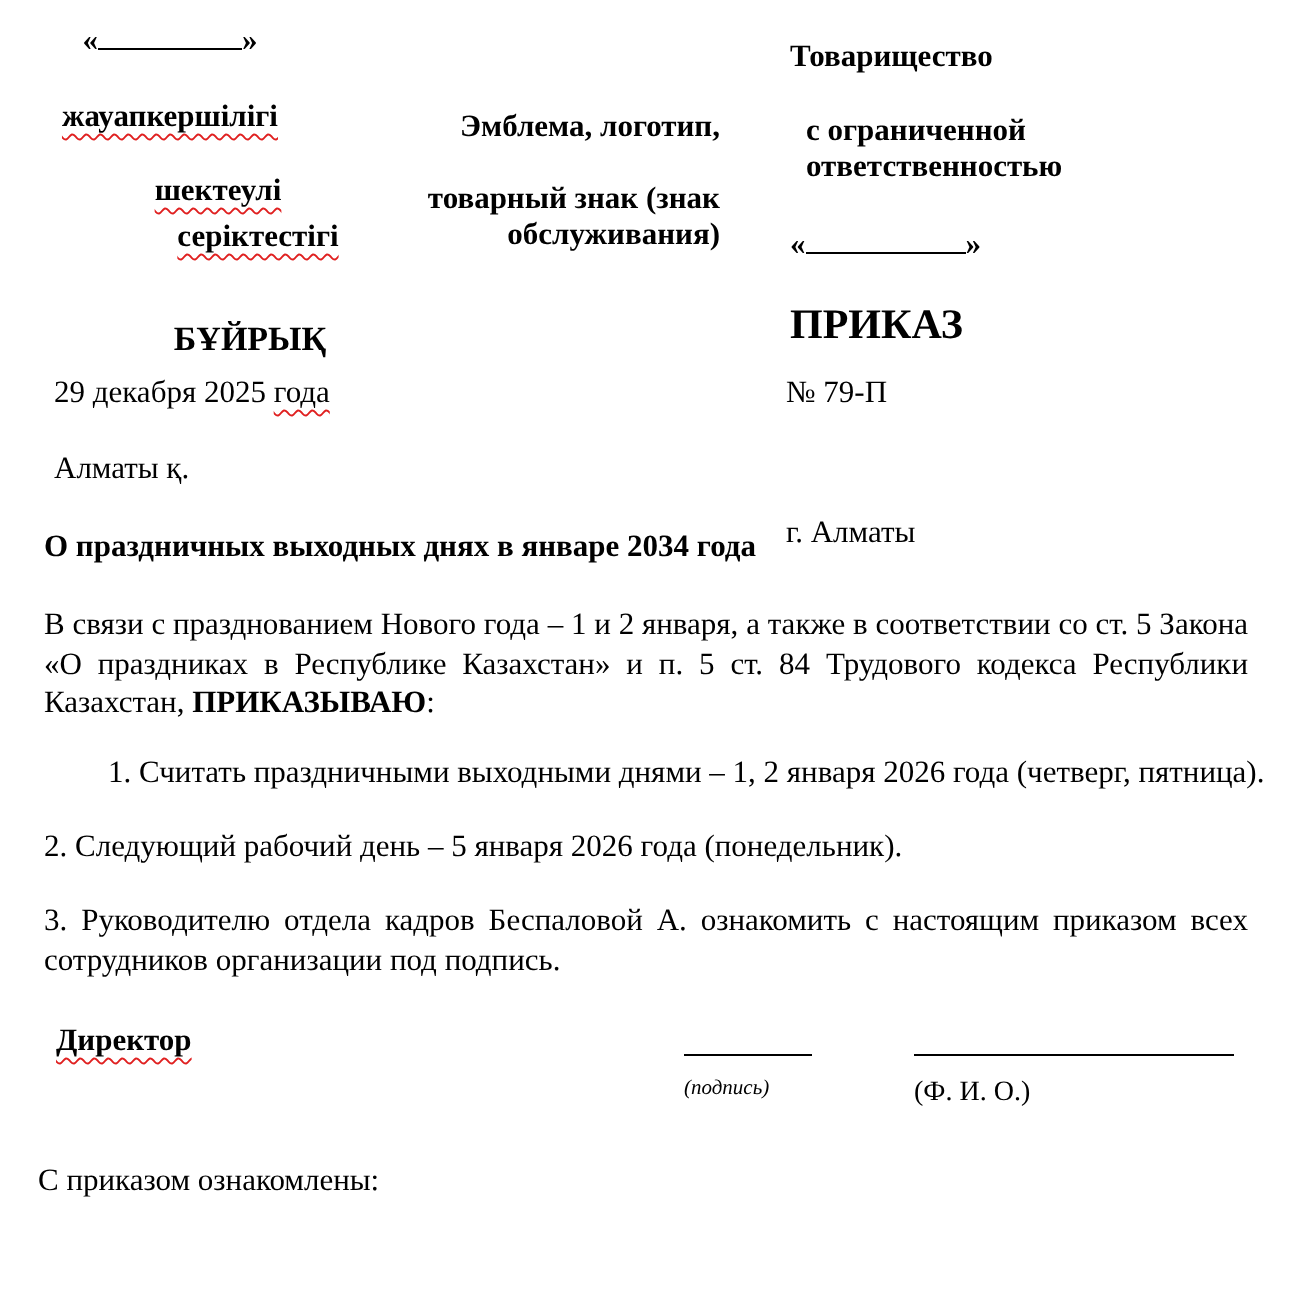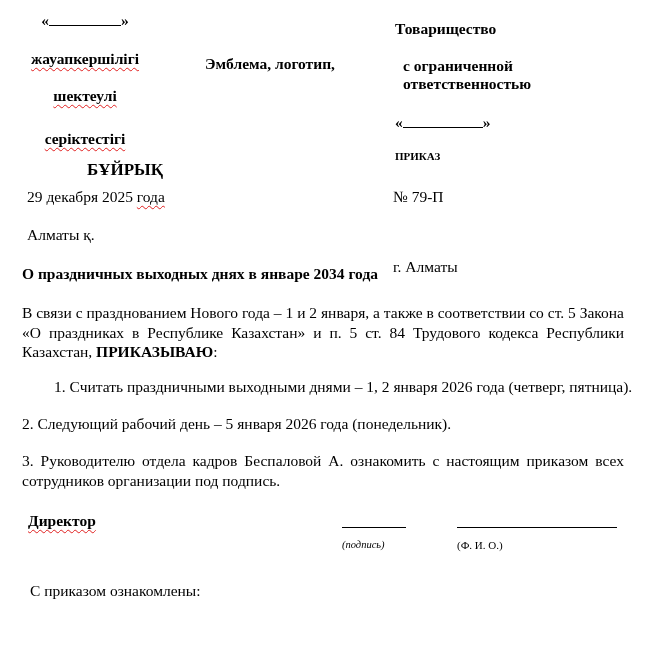--- a/index.html
+++ b/index.html
@@ -15,55 +15,56 @@
     text-decoration-thickness: 1px;
     text-underline-offset: 3px;
   }
   .blank-line { display: inline-block; border-bottom: 1px solid #000; height: 1px; vertical-align: baseline; }
 
   
   #left-col { left: 0; top: 0; width: 170px; }
   #left-col .row { position: absolute; left: 0; width: 170px; text-align: center; }
 
   
-  #mid-col { left: 180px; top: 55px; width: 180px; text-align: center; font-weight: bold; line-height: 18px; }
+  #mid-col { left: 180px; top: 55px; width: 180px; text-align: right; font-weight: bold; line-height: 18px; }
 
   
   #right-col { left: 395px; top: 0; width: 220px; }
   #right-col .row { position: absolute; left: 0; width: 220px; font-weight: bold; }
 
   .body-text { left: 22px; width: 602px; line-height: 19.5px; text-align: justify; }
   .sig-label { font-style: italic; font-size: 10.5px; }
-  .sig-label2 { font-size: 11px; }
+  .sig-label2 { font-size: 14px; }
 </style>
 </head>
 <body>
 
 <div id="left-col" class="abs">
   <div class="row b" style="top:12px;">
     <span>«</span><span class="blank-line" style="width:72px;"></span><span>»</span>
   </div>
   <div class="row b" style="top:50px;"><span class="spell">жауапкершілігі</span></div>
-  <div class="row b" style="top:87px;"><span class="spell">шектеулі</span></div>
-  <div class="row b" style="top:130px;"><span class="spell">серіктестігі</span></div>
+  <div class="row b" style="top:87px;padding-left:24px;"><span class="spell">шектеулі</span></div>
+  <div class="row b" style="top:110px;margin-left:44px;"><span class="spell">серіктестігі</span></div>
   <div class="row b" style="top:160px; font-size:17px;padding-left:40px;">БҰЙРЫҚ</div>
 </div>
 
 <div id="mid-col" class="abs">
   <div>Эмблема, логотип,</div>
   <div style="height:18px;"></div>
+  <div>товарный знак (знак обслуживания)</div>
 </div>
 
 <div id="right-col" class="abs">
   <div class="row" style="top:20px;">Товарищество</div>
   <div class="row" style="top:57px; line-height:18px; left:8px; width:190px;">с ограниченной ответственностью</div>
   <div class="row" style="top:114px;">
     <span>«</span><span class="blank-line" style="width:80px;"></span><span>»</span>
   </div>
-  <div class="row" style="top:150px; font-size:11px;">ПРИКАЗ</div>
+  <div class="row" style="top:150px; font-size:21px;">ПРИКАЗ</div>
 </div>
 
 <div class="abs" style="left:27px; top:188px;">
   <span>29 декабря 2025 </span><span class="spell">года</span>
 </div>
 <div class="abs" style="left:393px; top:188px;">№ 79-П</div>
 <div class="abs" style="left:27px; top:226px;">Алматы қ.</div>
 <div class="abs" style="left:393px; top:226px;margin-top:32px;">г. Алматы</div>
 
 <div class="abs b" style="left:22px; top:265px;">О праздничных выходных днях в январе 2034 года</div>
@@ -77,13 +78,13 @@
 <div class="abs body-text" style="top:451px;">3. Руководителю отдела кадров Беспаловой А. ознакомить с настоящим приказом всех сотрудников организации под подпись.</div>
 
 <div class="abs b" style="left:28px; top:512px;">
   <span class="spell">Директор</span>
 </div>
 <div class="abs" style="left:342px; top:527px; width:64px; border-bottom:1px solid #000;"></div>
 <div class="abs" style="left:457px; top:527px; width:160px; border-bottom:1px solid #000;"></div>
 <div class="abs sig-label" style="left:342px; top:539px;">(подпись)</div>
 <div class="abs sig-label2" style="left:457px; top:539px;">(Ф. И. О.)</div>
 
-<div class="abs" style="left:30px; top:582px;">С приказом ознакомлены:</div>
+<div class="abs" style="left:19px; top:582px;">С приказом ознакомлены:</div>
 
 </body></html>

